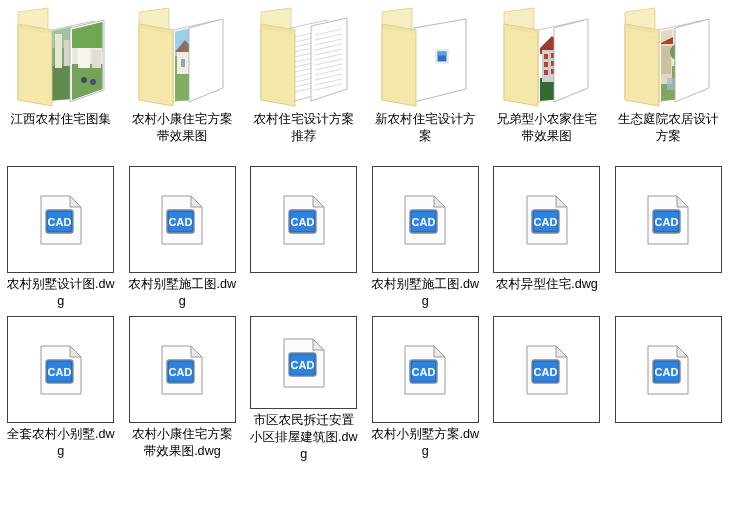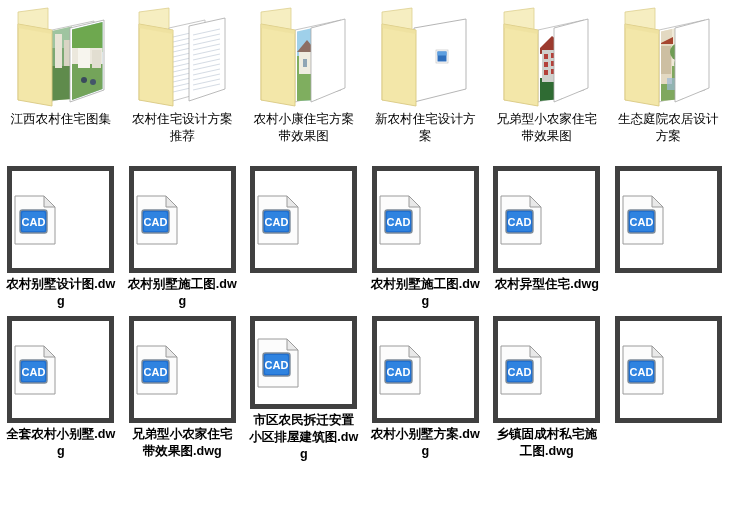--- a/index.html
+++ b/index.html
@@ -42,31 +42,31 @@
     width: 112px;
     text-align: center;
     font-size: 12.6px;
     line-height: 17px;
     color: #000000;
     word-break: break-all;
     margin-top: 1px;
   }
   .label.fileLabel {
     margin-top: 3px;
-    font-weight: bold;
   }
 
   
   .file-box {
     width: 107px;
     height: 107px;
-    border: 5px solid #404040;
+    border: 1px solid #404040;
     background: #ffffff;
     display: flex;
     align-items: center;
+    justify-content: center;
     box-sizing: border-box;
     margin-top: 3px;
   }
   .cad-icon { display:block; width:46px; height:52px; }
 </style>
 </head>
 <body>
 
 <div class="grid">
 
@@ -111,20 +111,43 @@
         <path d="M10 20 L44 26 L44 30 L10 24 Z" fill="#eddf9c" opacity="0.6"></path>
       </svg>
     </div>
     <div class="label">江西农村住宅图集</div>
   </div>
 
   <div class="cell">
     <div class="folder-thumb">
       <svg class="folder-svg" viewBox="0 0 106 106">
         <path d="M10 8 L40 4 L40 90 L10 96 Z" fill="#f6eec1" stroke="#ddcf8f" stroke-width="0.8"></path>
+        <path d="M44 26 L90 16 L90 86 L44 98 Z" fill="#ffffff" stroke="#b7b7b7" stroke-width="0.8"></path>
+        <clipPath id="c1a">
+            <path d="M46 27.5 L66 23 L66 96 L46 97 Z"></path>
+          </clipPath>
+        <g clip-path="url(#c1a)">
+          <rect x="44" y="20" width="24" height="80" fill="#9fd0ea"></rect>
+          <rect x="44" y="52" width="24" height="48" fill="#7fae5f"></rect>
+          <path d="M46 48 L56 36 L66 48 Z" fill="#8d6e63"></path>
+          <rect x="48" y="48" width="16" height="22" fill="#efece1"></rect>
+          <rect x="52" y="55" width="4" height="8" fill="#8fa5b5"></rect>
+        </g>
+        <path d="M60 24 L94 15 L94 84 L60 98 Z" fill="#ffffff" stroke="#aaaaaa" stroke-width="0.8"></path>
+        <path d="M10 20 L44 26 L44 102 L10 96 Z" fill="#f3e7a9" stroke="#d9c882" stroke-width="0.9"></path>
+        <path d="M10 20 L44 26 L44 30 L10 24 Z" fill="#eddf9c" opacity="0.6"></path>
+      </svg>
+    </div>
+    <div class="label">农村小康住宅方案带效果图</div>
+  </div>
+
+  <div class="cell">
+    <div class="folder-thumb">
+      <svg class="folder-svg" viewBox="0 0 106 106">
+        <path d="M10 8 L40 4 L40 90 L10 96 Z" fill="#f6eec1" stroke="#ddcf8f" stroke-width="0.8"></path>
 
         <path d="M40 24 L76 16 L76 88 L40 98 Z" fill="#ffffff" stroke="#b7b7b7" stroke-width="0.8"></path>
         <g stroke="#c2cbd8" stroke-width="0.7">
           <line x1="44" y1="33" x2="70" y2="27"></line>
             <line x1="44" y1="38" x2="70" y2="32"></line>
           <line x1="44" y1="43" x2="70" y2="37"></line>
             <line x1="44" y1="48" x2="70" y2="42"></line>
           <line x1="44" y1="53" x2="70" y2="47"></line>
             <line x1="44" y1="58" x2="70" y2="52"></line>
           <line x1="44" y1="63" x2="70" y2="57"></line>
@@ -148,43 +171,20 @@
           <line x1="64" y1="71" x2="91" y2="65"></line>
             <line x1="64" y1="76" x2="91" y2="70"></line>
           <line x1="64" y1="81" x2="91" y2="75"></line>
             <line x1="64" y1="86" x2="91" y2="80"></line>
         </g>
         <path d="M10 20 L44 26 L44 102 L10 96 Z" fill="#f3e7a9" stroke="#d9c882" stroke-width="0.9"></path>
         <path d="M10 20 L44 26 L44 30 L10 24 Z" fill="#eddf9c" opacity="0.6"></path>
       </svg>
     </div>
     <div class="label">农村住宅设计方案推荐</div>
-  </div>
-
-  <div class="cell">
-    <div class="folder-thumb">
-      <svg class="folder-svg" viewBox="0 0 106 106">
-        <path d="M10 8 L40 4 L40 90 L10 96 Z" fill="#f6eec1" stroke="#ddcf8f" stroke-width="0.8"></path>
-        <path d="M44 26 L90 16 L90 86 L44 98 Z" fill="#ffffff" stroke="#b7b7b7" stroke-width="0.8"></path>
-        <clipPath id="c1a">
-            <path d="M46 27.5 L66 23 L66 96 L46 97 Z"></path>
-          </clipPath>
-        <g clip-path="url(#c1a)">
-          <rect x="44" y="20" width="24" height="80" fill="#9fd0ea"></rect>
-          <rect x="44" y="52" width="24" height="48" fill="#7fae5f"></rect>
-          <path d="M46 48 L56 36 L66 48 Z" fill="#8d6e63"></path>
-          <rect x="48" y="48" width="16" height="22" fill="#efece1"></rect>
-          <rect x="52" y="55" width="4" height="8" fill="#8fa5b5"></rect>
-        </g>
-        <path d="M60 24 L94 15 L94 84 L60 98 Z" fill="#ffffff" stroke="#aaaaaa" stroke-width="0.8"></path>
-        <path d="M10 20 L44 26 L44 102 L10 96 Z" fill="#f3e7a9" stroke="#d9c882" stroke-width="0.9"></path>
-        <path d="M10 20 L44 26 L44 30 L10 24 Z" fill="#eddf9c" opacity="0.6"></path>
-      </svg>
-    </div>
-    <div class="label">农村小康住宅方案带效果图</div>
   </div>
 
   <div class="cell">
     <div class="folder-thumb">
       <svg class="folder-svg" viewBox="0 0 106 106">
         <path d="M10 8 L40 4 L40 90 L10 96 Z" fill="#f6eec1" stroke="#ddcf8f" stroke-width="0.8"></path>
         <path d="M42 24 L94 15 L94 85 L42 98 Z" fill="#ffffff" stroke="#adadad" stroke-width="0.9"></path>
 
         <rect x="64" y="46" width="12" height="13" fill="#fdfdfd" stroke="#bdbdbd" stroke-width="0.6"></rect>
         <rect x="65.5" y="47.5" width="9" height="10" fill="#2f6fbc"></rect>
@@ -347,21 +347,21 @@
   <div class="cell">
     <div class="file-box">
       <svg class="cad-icon" viewBox="0 0 46 52">
         <path d="M3 2 L32 2 L43 13 L43 50 L3 50 Z" fill="#fcfcfc" stroke="#9a9a9a" stroke-width="1"></path>
         <path d="M32 2 L43 13 L32 13 Z" fill="#e9e9e9" stroke="#9a9a9a" stroke-width="1"></path>
         <rect x="8" y="16" width="27" height="23" rx="2.5" fill="#1f6fd0" stroke="#7d8b99" stroke-width="1.4"></rect>
         <rect x="10" y="18" width="23" height="19" rx="1.5" fill="#2f83e0"></rect>
         <text x="21.5" y="32" font-family="'Liberation Sans',sans-serif" font-size="11" font-weight="bold" fill="#ffffff" text-anchor="middle">CAD</text>
       </svg>
     </div>
-    <div class="label fileLabel">兄弟型小农家住宅带效果图.dwg</div>
+    <div class="label fileLabel">农村小康住宅方案带效果图.dwg</div>
   </div>
 
   <div class="cell">
     <div class="file-box">
       <svg class="cad-icon" viewBox="0 0 46 52">
         <path d="M3 2 L32 2 L43 13 L43 50 L3 50 Z" fill="#fcfcfc" stroke="#9a9a9a" stroke-width="1"></path>
         <path d="M32 2 L43 13 L32 13 Z" fill="#e9e9e9" stroke="#9a9a9a" stroke-width="1"></path>
         <rect x="8" y="16" width="27" height="23" rx="2.5" fill="#1f6fd0" stroke="#7d8b99" stroke-width="1.4"></rect>
         <rect x="10" y="18" width="23" height="19" rx="1.5" fill="#2f83e0"></rect>
         <text x="21.5" y="32" font-family="'Liberation Sans',sans-serif" font-size="11" font-weight="bold" fill="#ffffff" text-anchor="middle">CAD</text>
@@ -386,21 +386,20 @@
   <div class="cell">
     <div class="file-box">
       <svg class="cad-icon" viewBox="0 0 46 52">
         <path d="M3 2 L32 2 L43 13 L43 50 L3 50 Z" fill="#fcfcfc" stroke="#9a9a9a" stroke-width="1"></path>
         <path d="M32 2 L43 13 L32 13 Z" fill="#e9e9e9" stroke="#9a9a9a" stroke-width="1"></path>
         <rect x="8" y="16" width="27" height="23" rx="2.5" fill="#1f6fd0" stroke="#7d8b99" stroke-width="1.4"></rect>
         <rect x="10" y="18" width="23" height="19" rx="1.5" fill="#2f83e0"></rect>
         <text x="21.5" y="32" font-family="'Liberation Sans',sans-serif" font-size="11" font-weight="bold" fill="#ffffff" text-anchor="middle">CAD</text>
       </svg>
     </div>
-    <div class="label fileLabel">乡镇固成村私宅施工图.dwg</div>
   </div>
 
   <div class="cell">
     <div class="file-box">
       <svg class="cad-icon" viewBox="0 0 46 52">
         <path d="M3 2 L32 2 L43 13 L43 50 L3 50 Z" fill="#fcfcfc" stroke="#9a9a9a" stroke-width="1"></path>
         <path d="M32 2 L43 13 L32 13 Z" fill="#e9e9e9" stroke="#9a9a9a" stroke-width="1"></path>
         <rect x="8" y="16" width="27" height="23" rx="2.5" fill="#1f6fd0" stroke="#7d8b99" stroke-width="1.4"></rect>
         <rect x="10" y="18" width="23" height="19" rx="1.5" fill="#2f83e0"></rect>
         <text x="21.5" y="32" font-family="'Liberation Sans',sans-serif" font-size="11" font-weight="bold" fill="#ffffff" text-anchor="middle">CAD</text>

